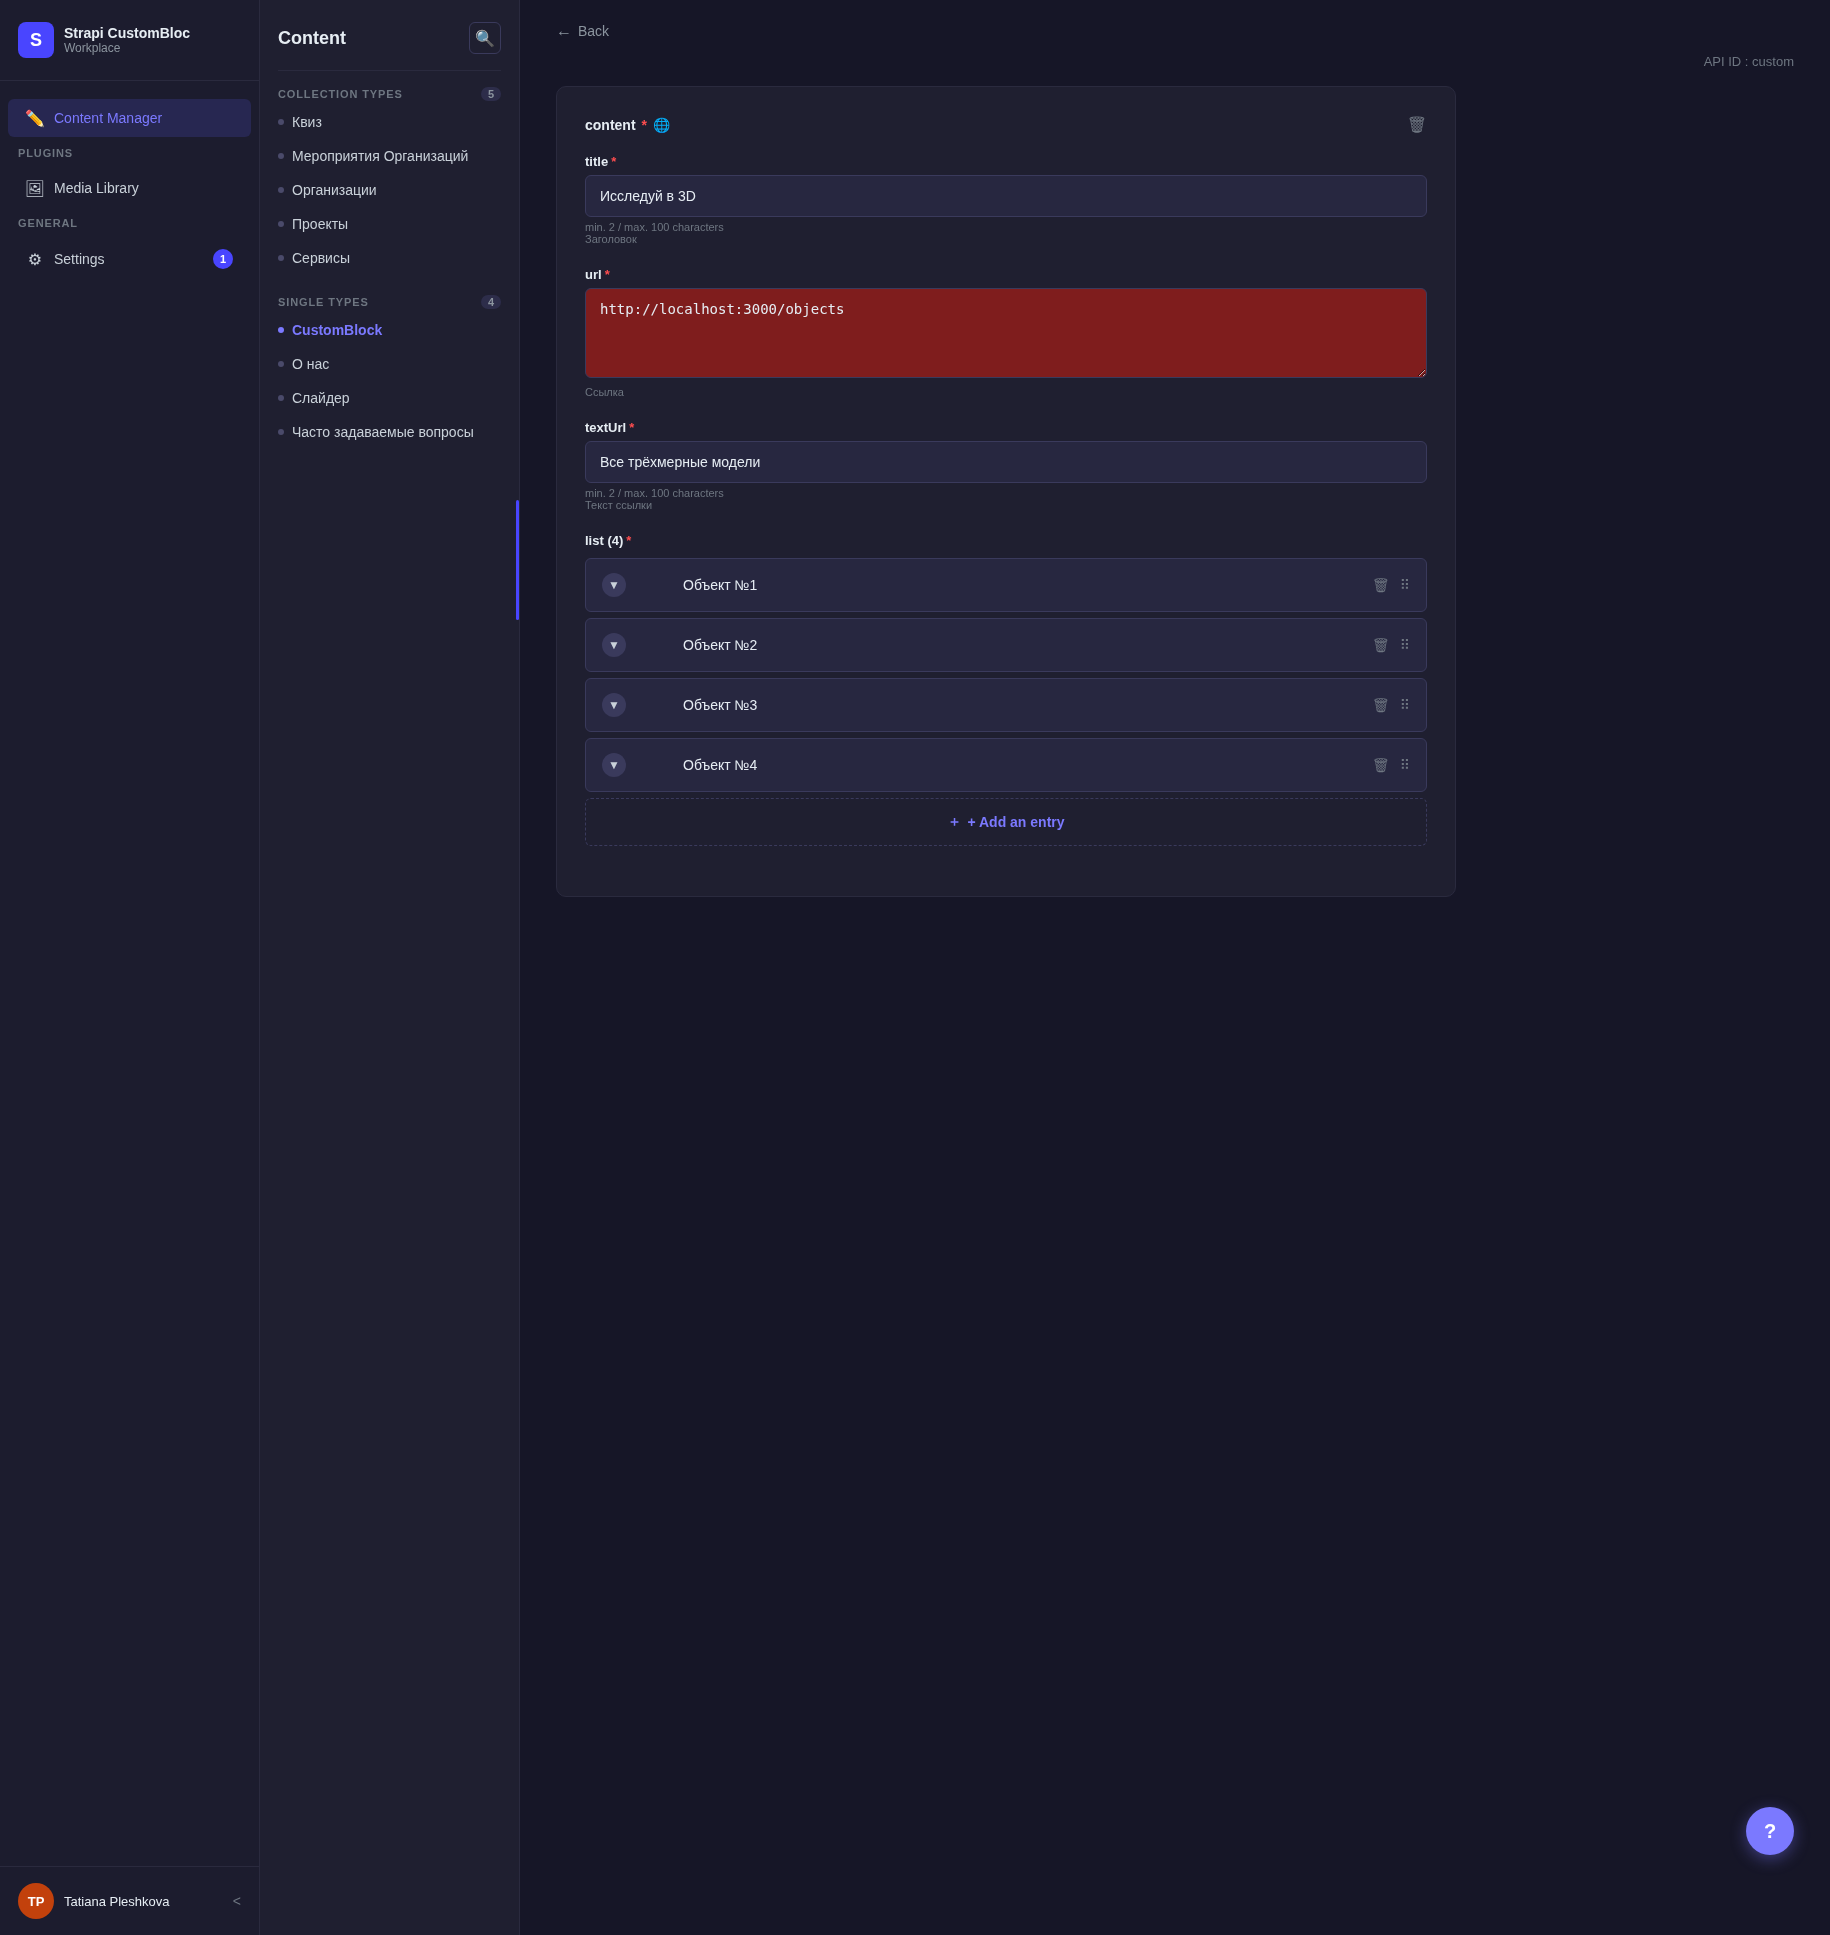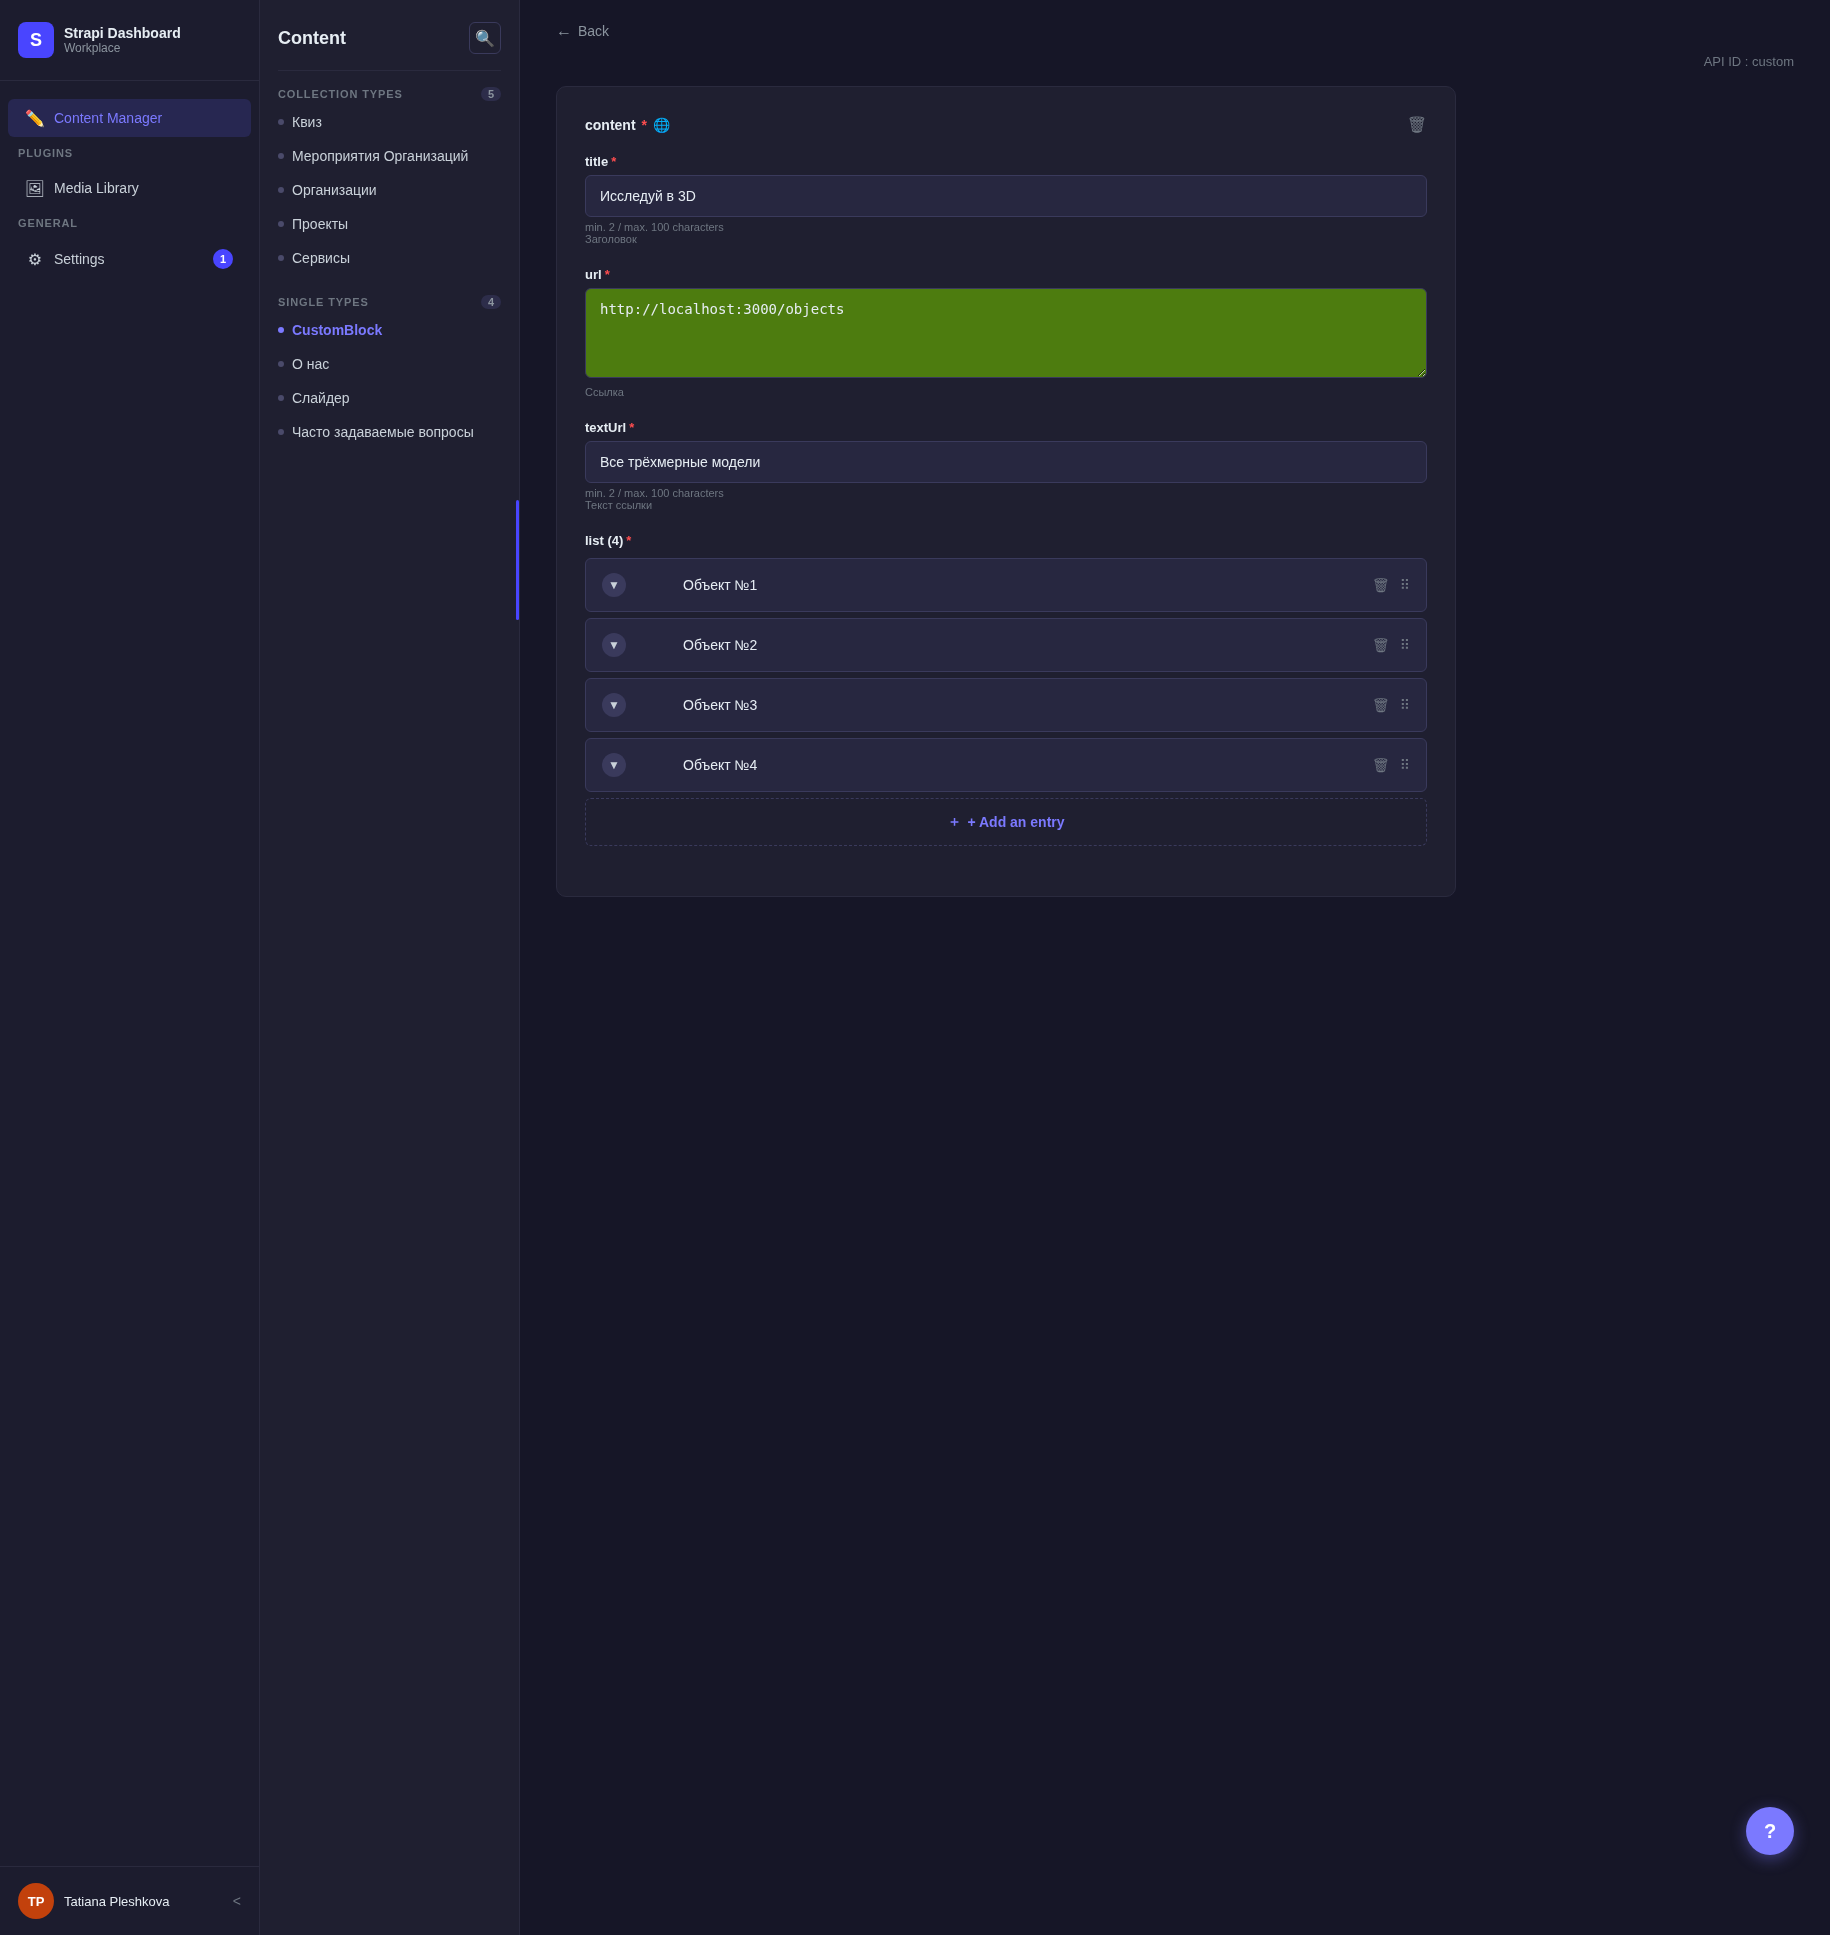--- a/index.html
+++ b/index.html
@@ -343,21 +343,21 @@
       background: #272740;
       border: 1px solid #3a3a5c;
       border-radius: 6px;
       padding: 12px 14px;
       font-size: 14px;
       color: #e6edf3;
       outline: none;
     }
     .field-textarea {
       width: 100%;
-      background: #4d7c0f;
+      background: #7f1d1d;
       border: 1px solid #3a3a5c;
       border-radius: 6px;
       padding: 12px 14px;
       font-size: 14px;
       color: #e6edf3;
       outline: none;
       resize: vertical;
       min-height: 90px;
     }
     .field-hint {
@@ -463,21 +463,21 @@
   </style>
 </head>
 <body>
 
 <div class="sidebar">
   <div class="sidebar-header">
     <div class="sidebar-logo">
       <span>S</span>
     </div>
     <div class="sidebar-title-block">
-      <div class="sidebar-app-name">Strapi Dashboard</div>
+      <div class="sidebar-app-name">Strapi CustomBloc</div>
       <div class="sidebar-app-sub">Workplace</div>
     </div>
   </div>
 
   <div class="sidebar-nav">
 
     <div class="sidebar-nav-item active">
       <div class="sidebar-nav-icon">✏️</div>
       <span>Content Manager</span>
     </div>

